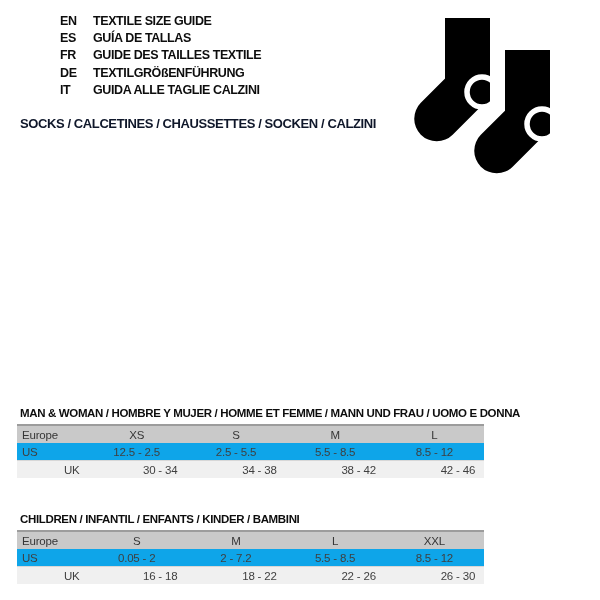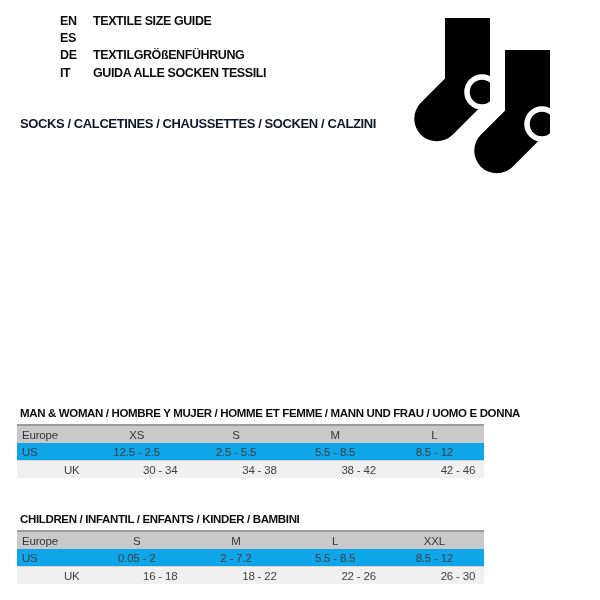--- a/index.html
+++ b/index.html
@@ -41,28 +41,33 @@
 
 <div class="canvas">
 
   <div class="lang-block">
     <div class="lang-row">
       <span class="lang-code">EN</span>
       <span class="lang-label">TEXTILE SIZE GUIDE</span>
     </div>
     <div class="lang-row">
       <span class="lang-code">ES</span>
+      <span class="lang-label">GUÍA DE TALLAS</span>
+    </div>
+    <div class="lang-row">
+      <span class="lang-code">FR</span>
+      <span class="lang-label">GUIDE DES TAILLES TEXTILE</span>
     </div>
     <div class="lang-row">
       <span class="lang-code">DE</span>
       <span class="lang-label">TEXTILGRÖßENFÜHRUNG</span>
     </div>
     <div class="lang-row">
       <span class="lang-code">IT</span>
-      <span class="lang-label">GUIDA ALLE SOCKEN TESSILI</span>
+      <span class="lang-label">GUIDA ALLE TAGLIE CALZINI</span>
     </div>
   </div>
 
   <div class="category-line">SOCKS / CALCETINES / CHAUSSETTES / SOCKEN / CALZINI</div>
 
   <svg class="socks-icon" viewBox="0 0 150 168" xmlns="http://www.w3.org/2000/svg" aria-hidden="true">
     <g fill="#000000">
 
       <g transform="translate(35,4)">
         <rect x="0" y="0" width="45" height="90"></rect>

